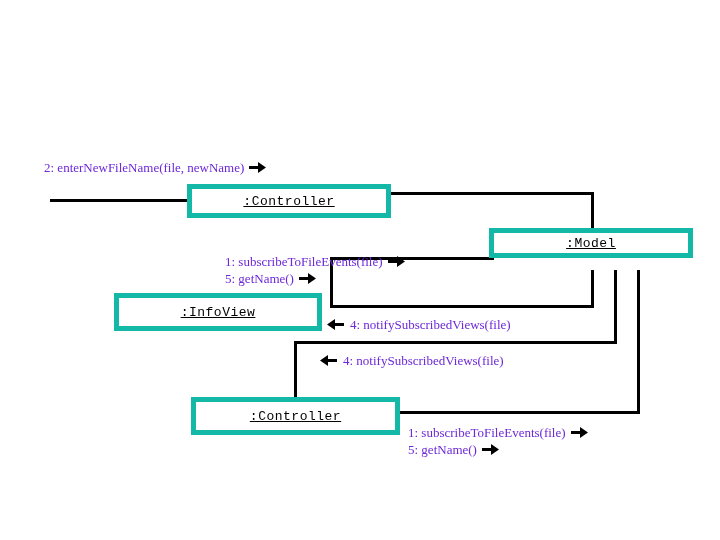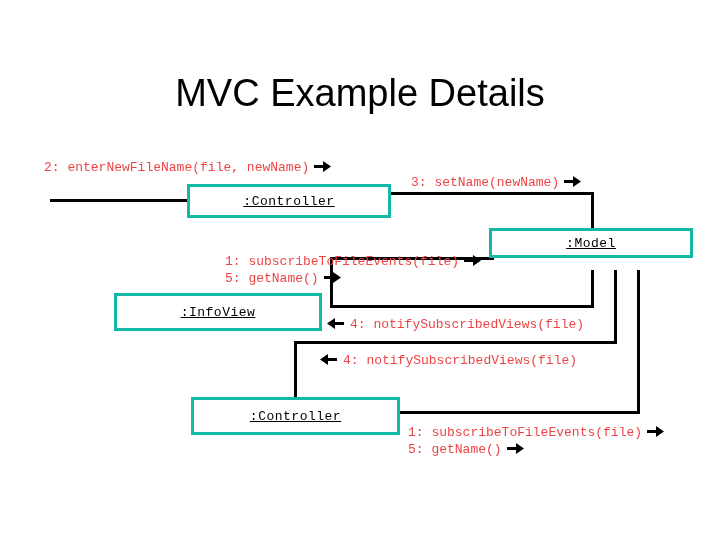--- a/index.html
+++ b/index.html
@@ -28,40 +28,40 @@
     font-family: "Liberation Sans", sans-serif;
     font-size: 38px;
     font-weight: normal;
     color: #000000;
     letter-spacing: 0px;
     line-height: 46px;
   }
   .obj-box {
     position: absolute;
     box-sizing: border-box;
-    border: 3px solid #14b8a6;
+    border: 5px solid #14b8a6;
     background: #ffffff;
     display: flex;
     align-items: center;
     justify-content: center;
     z-index: 5;
   }
   .obj-label {
     font-family: "Liberation Mono", monospace;
     font-size: 13px;
     color: #000000;
     text-decoration: underline;
     white-space: nowrap;
     letter-spacing: 0.5px;
   }
   .msg {
     position: absolute;
-    font-family: Liberation Mono, monospace;
+    font-family: Liberation Serif, serif;
     font-size: 13px;
-    color: #ef4444;
+    color: #6d28d9;
     white-space: nowrap;
     letter-spacing: 0px;
     z-index: 8;
     line-height: 17px;
   }
   .msg .arrow-r {
     display: inline-block;
     margin-left: 5px;
     transform: translateY(1px);
   }
@@ -82,21 +82,20 @@
     width: 3px;
     z-index: 2;
   }
   svg.arrowglyph { display: block; }
 </style>
 </head>
 <body>
 
 <div id="slide">
 
-  <div id="page-title">MVC Example Details</div>
 
   <div class="line-h" style="left:50px; top:199px; width:140px;"></div>
 
   <div class="line-h" style="left:391px; top:192px; width:203px;"></div>
   <div class="line-v" style="left:591px; top:192px; height:38px;"></div>
 
   <div class="line-h" style="left:330px; top:257px; width:164px;"></div>
 
   <div class="line-v" style="left:591px; top:270px; height:38px;"></div>
   <div class="line-h" style="left:330px; top:305px; width:264px;"></div>
@@ -124,25 +123,20 @@
   <div class="obj-box" style="left:191px; top:397px; width:209px; height:38px;">
     <span class="obj-label">:Controller</span>
   </div>
 
   <div class="msg" style="left:44px; top:159px;">
     <span>2: enterNewFileName(file, newName)</span><span class="arrow-r"><svg class="arrowglyph" width="17" height="11" viewBox="0 0 17 11">
           <path d="M0 4 h9 v-4 l8 5.5 -8 5.5 v-4 h-9 z" fill="#000"></path>
         </svg></span>
   </div>
 
-  <div class="msg" style="left:411px; top:174px;">
-    <span>3: setName(newName)</span><span class="arrow-r"><svg class="arrowglyph" width="17" height="11" viewBox="0 0 17 11">
-          <path d="M0 4 h9 v-4 l8 5.5 -8 5.5 v-4 h-9 z" fill="#000"></path>
-        </svg></span>
-  </div>
 
   <div class="msg" style="left:225px; top:253px;">
     <span>1: subscribeToFileEvents(file)</span><span class="arrow-r"><svg class="arrowglyph" width="17" height="11" viewBox="0 0 17 11">
           <path d="M0 4 h9 v-4 l8 5.5 -8 5.5 v-4 h-9 z" fill="#000"></path>
         </svg></span>
   </div>
 
   <div class="msg" style="left:225px; top:270px;">
     <span>5: getName()</span><span class="arrow-r"><svg class="arrowglyph" width="17" height="11" viewBox="0 0 17 11">
           <path d="M0 4 h9 v-4 l8 5.5 -8 5.5 v-4 h-9 z" fill="#000"></path>

